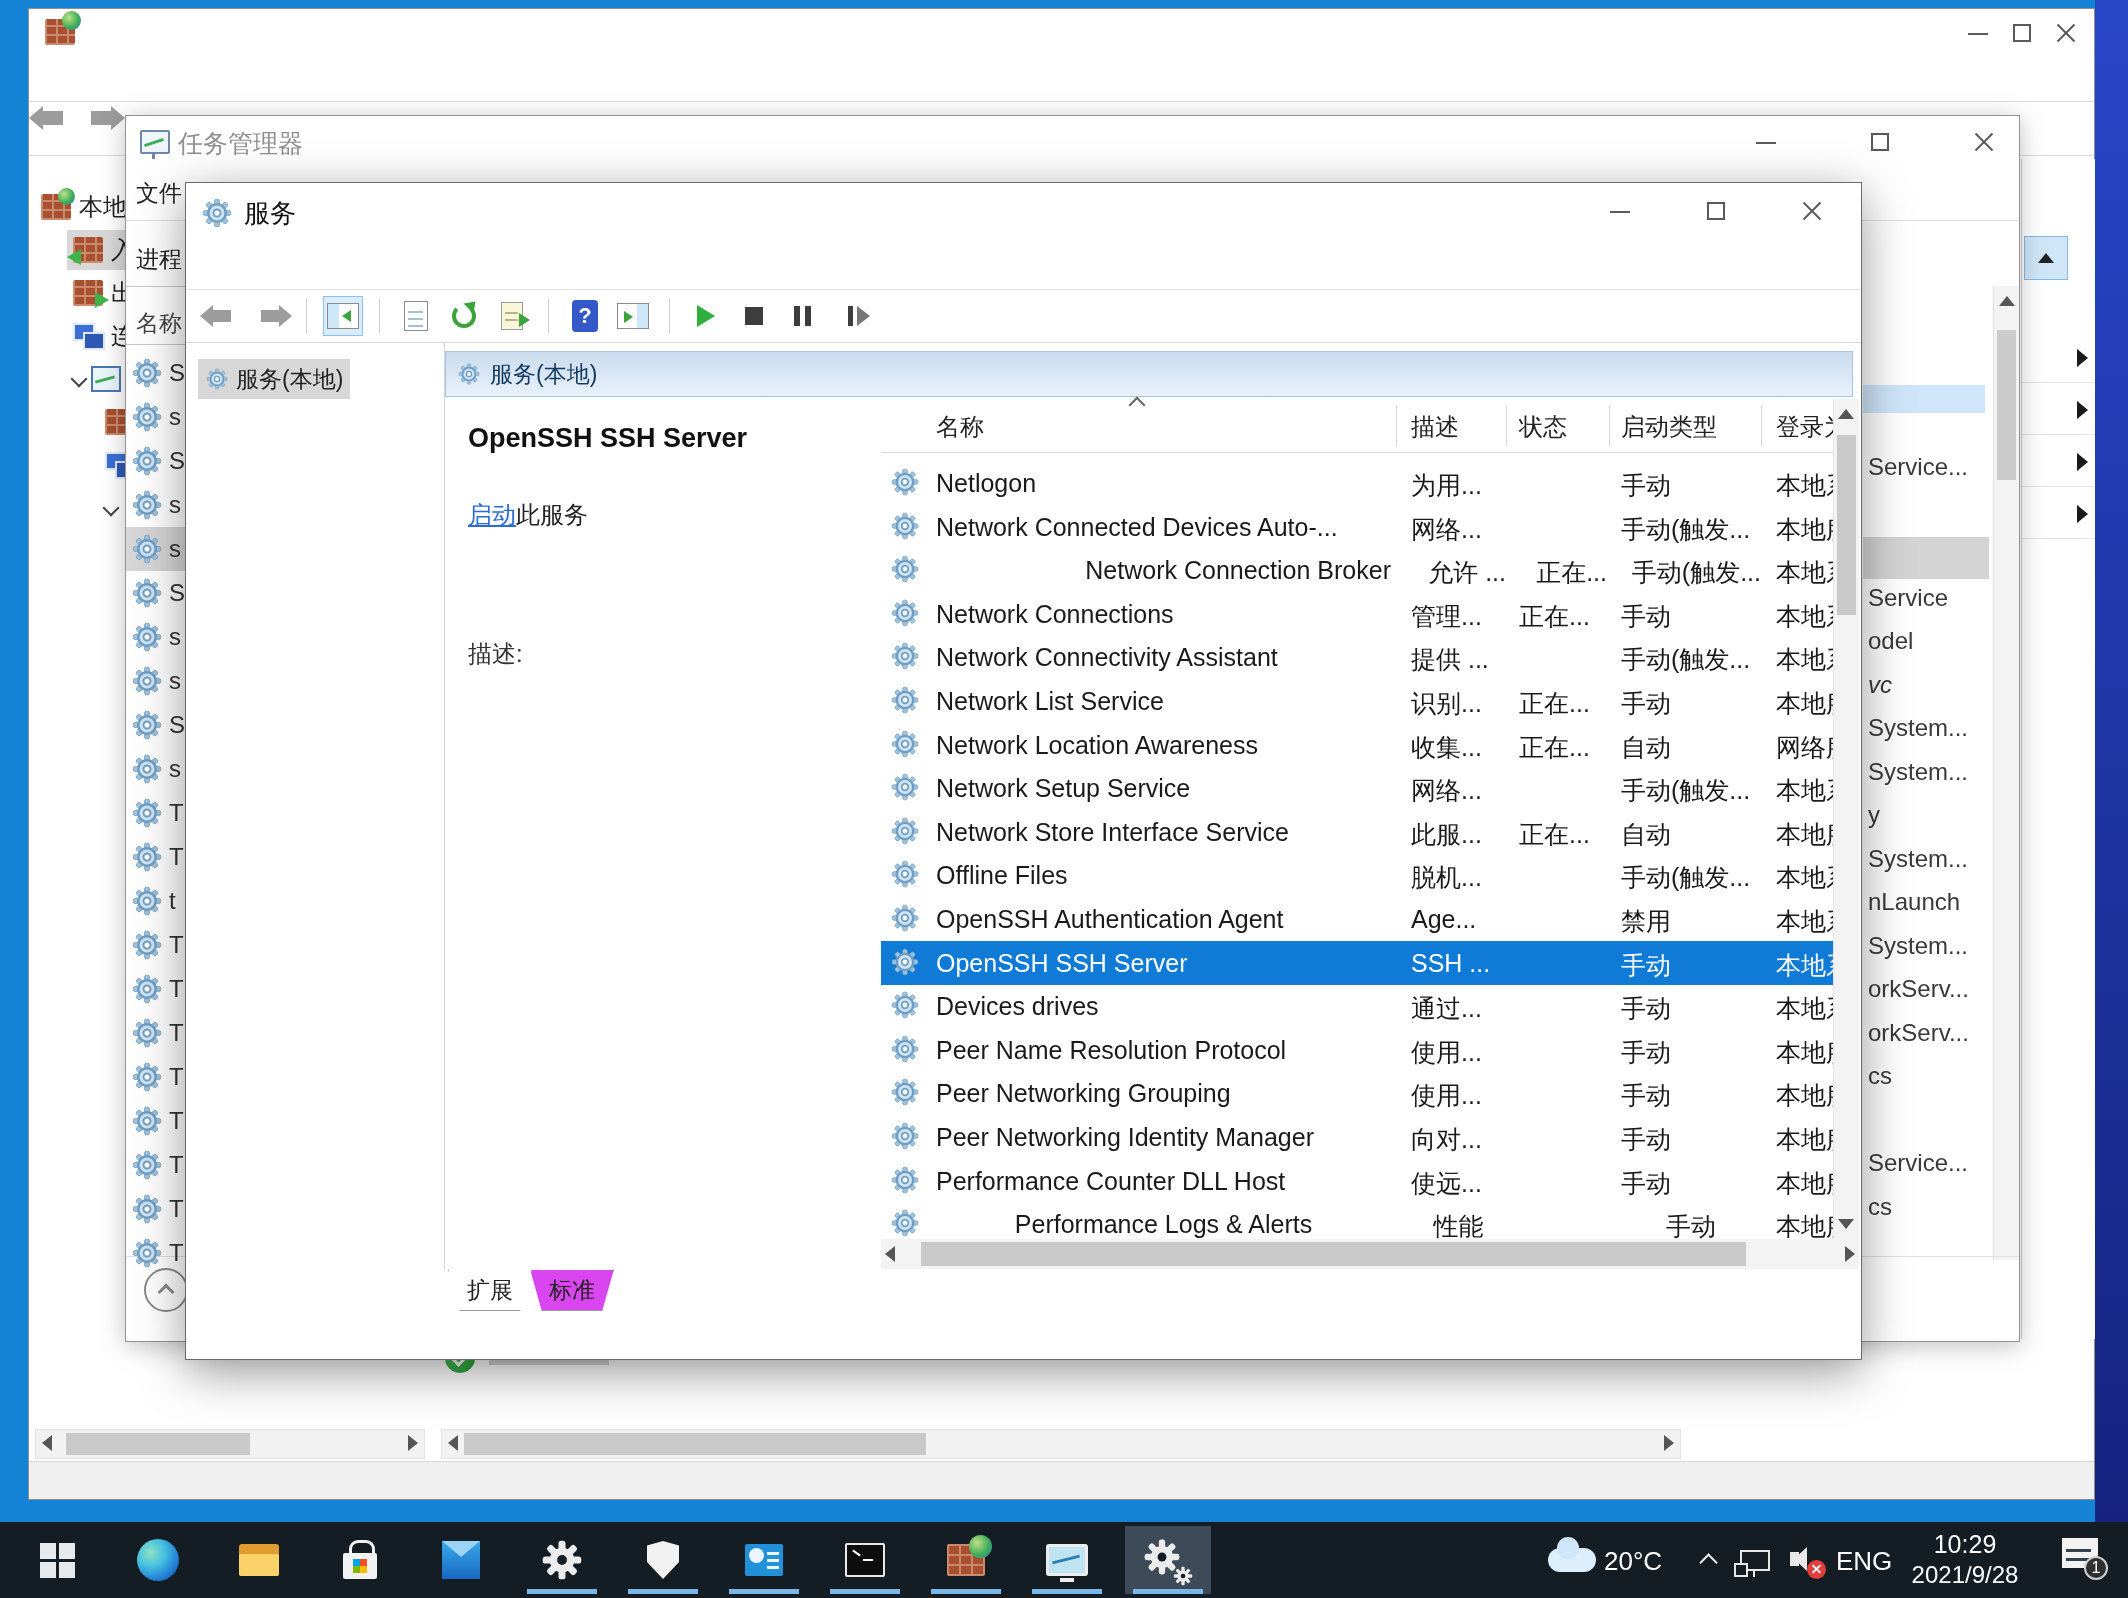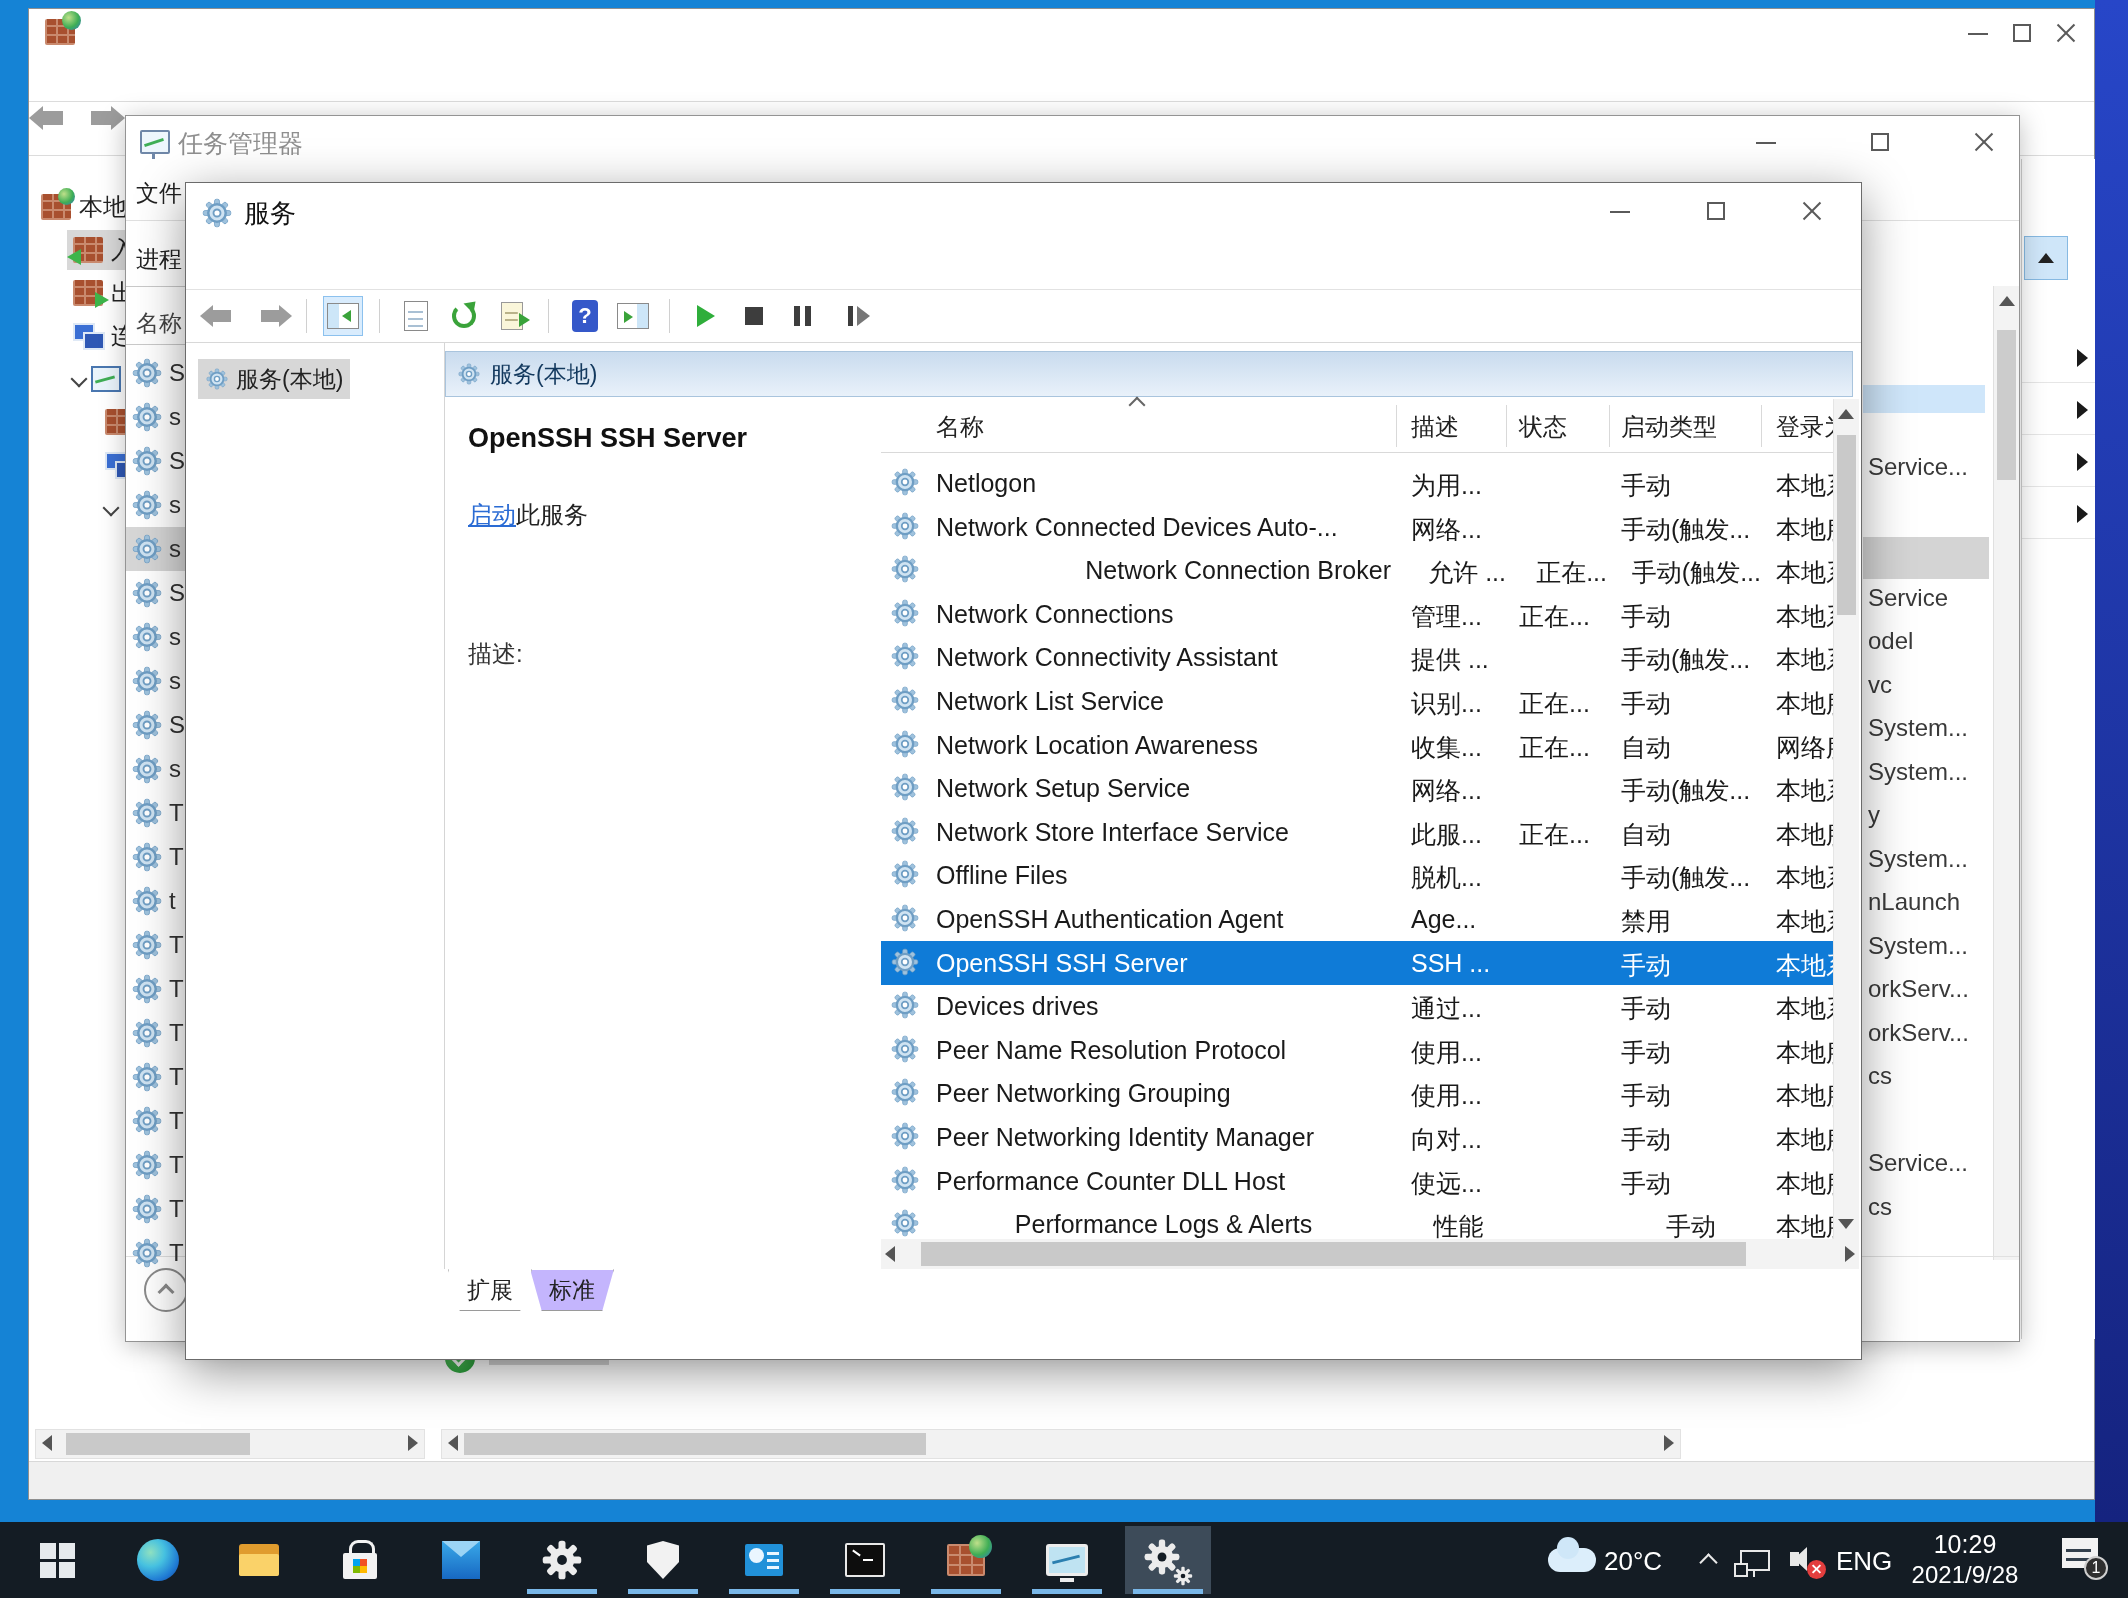--- a/index.html
+++ b/index.html
@@ -119,21 +119,21 @@
 .srow .c-status{left:638px;width:88px}
 .srow .c-type{left:740px;width:140px}
 .srow .c-logon{left:895px;width:57px}
 .srow svg{position:absolute;left:10px;top:7px}
 .srow.f-selected{background:#0f7bd7}
 .srow.f-selected span{color:#fff}
 .svc-vsb{position:absolute;left:1647px;top:216px;width:26px;height:840px;background:#f3f3f3;border-left:1px solid #e5e5e5}
 .svc-hsb{position:absolute;left:695px;top:1056px;width:978px;height:30px;background:#f3f3f3}
 .tab{position:absolute;top:1086px;height:42px;display:flex;align-items:center;justify-content:center;font-size:23px;background:#fff;border:1px solid #9a9a9a;border-top:1px solid #fff;clip-path:polygon(0 0,100% 0,86% 100%,14% 100%)}
 .tab.f-selected{z-index:2}
-.tab:not(.f-selected){background:#c4b5fd;z-index:1}
+.tab:not(.f-selected){background:#d946ef;z-index:1}
 
 #taskbar{position:absolute;left:0;top:1522px;width:2128px;height:76px;background:#141c24;z-index:50}
 .tb-ic{position:absolute;top:4px;width:86px;height:68px;display:flex;align-items:center;justify-content:center}
 .tb-ic .ul{display:none;position:absolute;left:8px;right:8px;bottom:0;height:5px;background:#79b7e8}
 .tb-ic.f-underline .ul{display:block}
 .tb-ic.f-active{background:#3d4b59}
 .tb-ic svg{display:none}
 .ic-start .g{position:relative;width:35px;height:35px}
 .ic-start .g::before{content:"";position:absolute;left:0;top:0;width:16px;height:16px;background:#e6eaed;box-shadow:19px 0 0 #e6eaed,0 19px 0 #e6eaed,19px 19px 0 #e6eaed}
 .ic-edge .g{width:42px;height:42px;border-radius:50%;background:radial-gradient(circle at 32% 32%,#8fe0c0 0%,#46c1e0 35%,#1f7ad4 70%,#15408f 100%)}
@@ -471,21 +471,21 @@
       <svg viewBox="0 0 24 24" width="30" height="30">
         <use href="#gear"></use>
       </svg>
       <span>T</span>
     </div>
     <div class="tm-rtext" style="top: 337px;"><span>Service...</span></div>
     <div class="tm-rtext" style="top: 380.5px;"><span></span></div>
     <div class="tm-rtext" style="top: 424px;"><span></span></div>
     <div class="tm-rtext" style="top: 467.5px;"><span>Service</span></div>
     <div class="tm-rtext" style="top: 511px;"><span>odel</span></div>
-    <div class="tm-rtext" style="top: 554.5px;"><span>vc</span></div>
+    <div class="tm-rtext" style="top: 554.5px; font-style: italic;"><span>vc</span></div>
     <div class="tm-rtext" style="top: 598px;"><span>System...</span></div>
     <div class="tm-rtext" style="top: 641.5px;"><span>System...</span></div>
     <div class="tm-rtext" style="top: 685px;"><span>y</span></div>
     <div class="tm-rtext" style="top: 728.5px;"><span>System...</span></div>
     <div class="tm-rtext" style="top: 772px;"><span>nLaunch</span></div>
     <div class="tm-rtext" style="top: 815.5px;"><span>System...</span></div>
     <div class="tm-rtext" style="top: 859px;"><span>orkServ...</span></div>
     <div class="tm-rtext" style="top: 902.5px;"><span>orkServ...</span></div>
     <div class="tm-rtext" style="top: 946px;"><span>cs</span></div>
     <div class="tm-rtext" style="top: 989.5px;"><span></span></div>

